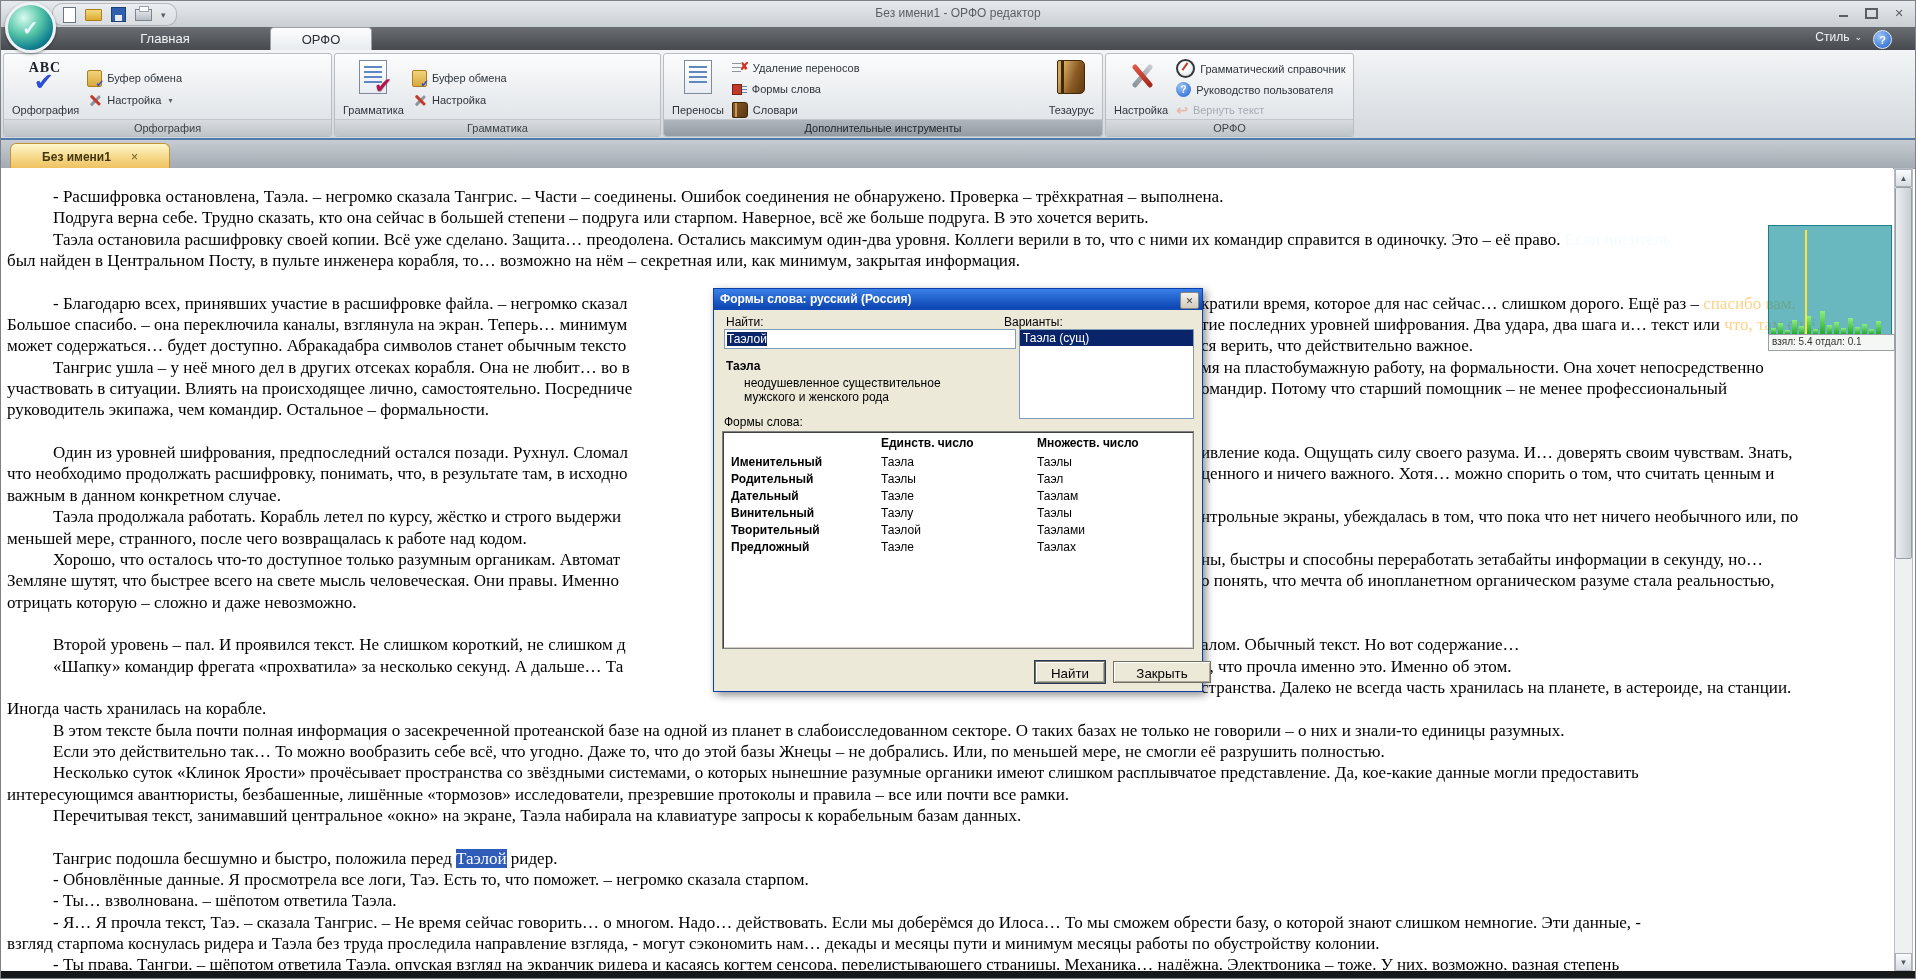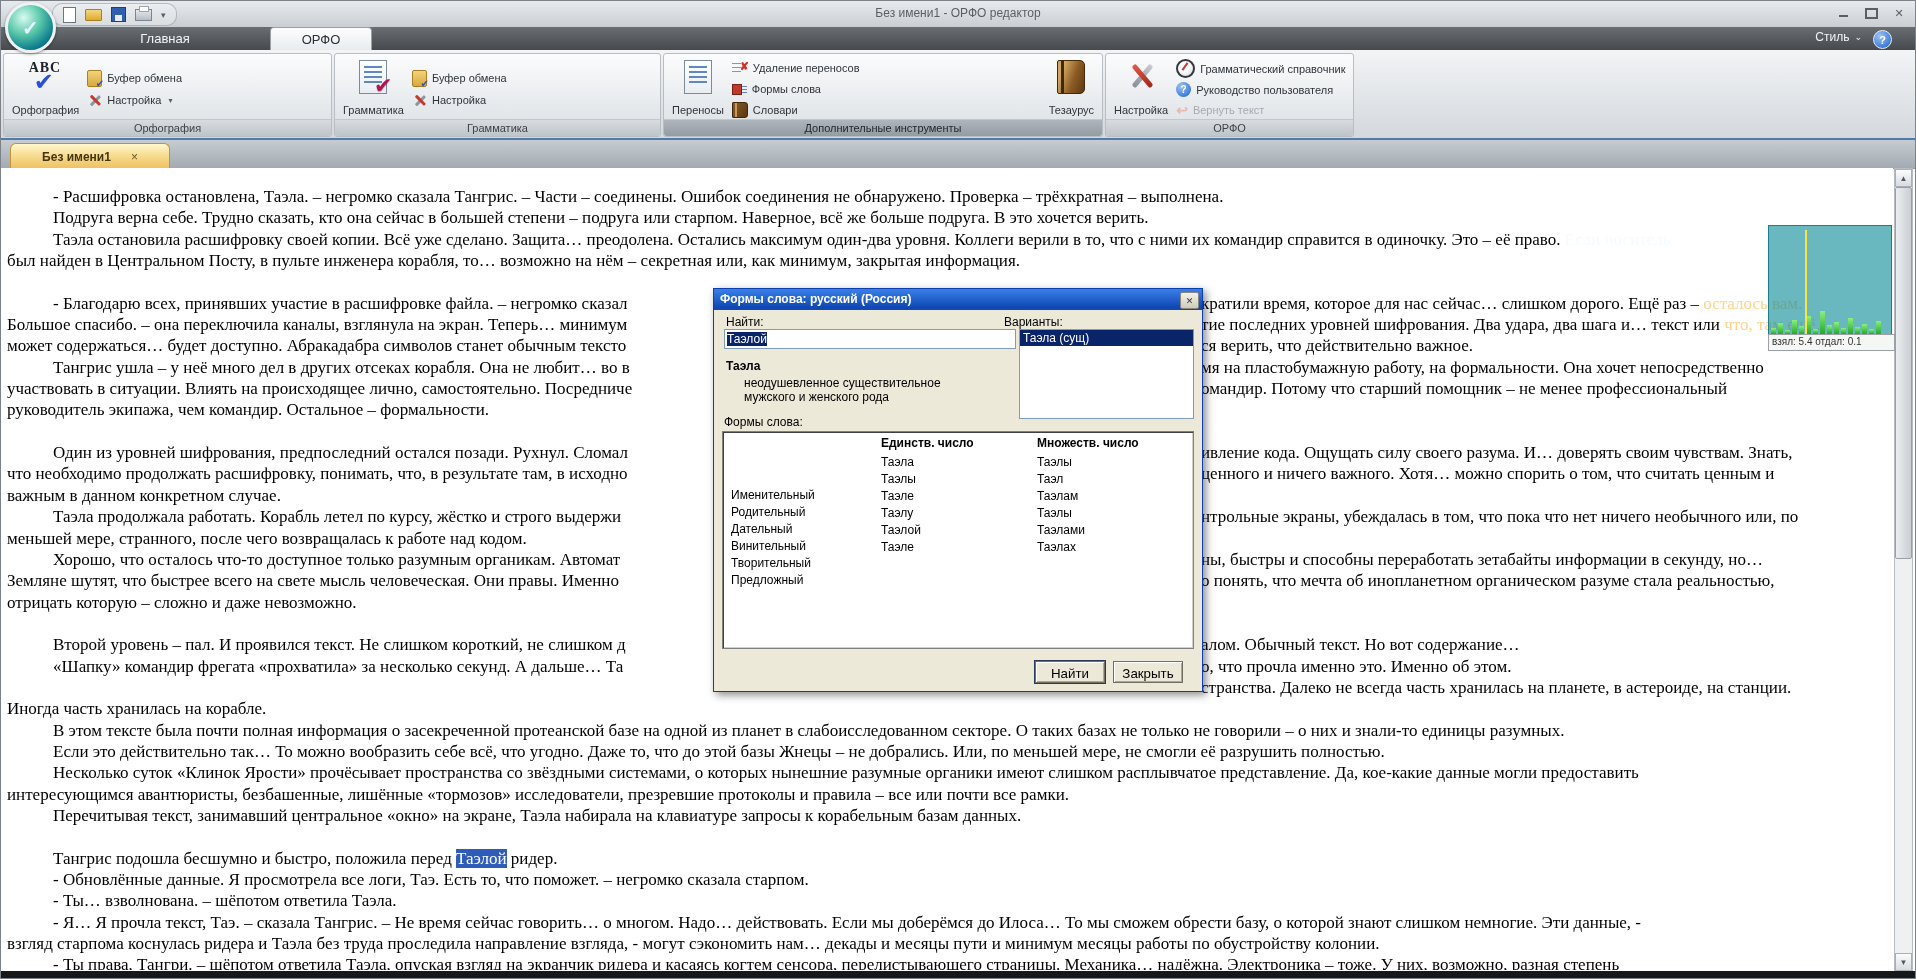--- a/index.html
+++ b/index.html
@@ -165,21 +165,21 @@
   .varitem{height:16px;line-height:16px;padding-left:3px;}
   .varitem.on{background:#0a246a;color:#fff;}
   .wordinfo-word{position:absolute;left:12px;top:70px;font-weight:bold;}
   .wordinfo-d1{position:absolute;left:30px;top:87px;}
   .wordinfo-d2{position:absolute;left:30px;top:101px;}
   .formsbox{position:absolute;left:8px;top:142px;width:470px;height:216px;background:#fff;
     border:1px solid #808080;box-shadow:inset 1px 1px 0 #404040, inset -1px -1px 0 #d4d0c8;}
   .thead span{position:absolute;font-weight:bold;}
   .trowwrap{position:absolute;left:0;top:22px;right:0;}
   .trow{position:relative;height:17px;line-height:17px;}
-  .tc1{position:absolute;left:8px;font-weight:normal;margin-top:33px;}
+  .tc1{position:absolute;left:8px;font-weight:bold;}
   .tc2{position:absolute;left:158px;}
   .tc3{position:absolute;left:314px;}
   .dlg-btn{position:absolute;top:372px;height:22px;background:#ece9d8;border:1px solid #716f64;
     box-shadow:inset 1px 1px 0 #fff, inset -1px -1px 0 #aca899;text-align:center;line-height:21px;}
   .dlg-btn.default{outline:1px solid #2a3a57;}
 </style>
 </head>
 <body>
 
 <div class="titlebar">
@@ -329,21 +329,21 @@
   </div>
 </div>
 
 <div class="docarea">
   <div class="doctext">
       <div class="dl ind"><span>- Расшифровка остановлена, Таэла. – негромко сказала Тангрис. – Части – соединены. Ошибок соединения не обнаружено. Проверка – трёхкратная – выполнена.</span></div>
       <div class="dl ind"><span>Подруга верна себе. Трудно сказать, кто она сейчас в большей степени – подруга или старпом. Наверное, всё же больше подруга. В это хочется верить.</span></div>
       <div class="dl ind"><span>Таэла остановила расшифровку своей копии. Всё уже сделано. Защита… преодолена. Остались максимум один-два уровня. Коллеги верили в то, что с ними их командир справится в одиночку. Это – её право. </span><span class="ovl">Если носитель</span></div>
       <div class="dl"><span>был найден в Центральном Посту, в пульте инженера корабля, то… возможно на нём – секретная или, как минимум, закрытая информация.</span></div>
       <div class="dl"><span></span></div>
-      <div class="dl ind"><span>- Благодарю всех, принявших участие в расшифровке файла. – негромко сказал</span><span class="rfrag"><span>кратили время, которое для нас сейчас… слишком дорого. Ещё раз – </span><span class="rhl">осталось вам.</span></span></div>
+      <div class="dl ind"><span>- Благодарю всех, принявших участие в расшифровке файла. – негромко сказал</span><span class="rfrag"><span>кратили время, которое для нас сейчас… слишком дорого. Ещё раз – </span><span class="rhl">спасибо вам.</span></span></div>
       <div class="dl"><span>Большое спасибо. – она переключила каналы, взглянула на экран. Теперь… минимум</span><span class="rfrag"><span>тие последних уровней шифрования. Два удара, два шага и… текст или </span><span class="rhl">что, там ещё…</span></span></div>
       <div class="dl"><span>может содержаться… будет доступно. Абракадабра символов станет обычным тексто</span><span class="rfrag"><span>ся верить, что действительно важное.</span></span></div>
       <div class="dl ind"><span>Тангрис ушла – у неё много дел в других отсеках корабля. Она не любит… во в</span><span class="rfrag"><span>мя на пластобумажную работу, на формальности. Она хочет непосредственно</span></span></div>
       <div class="dl"><span>участвовать в ситуации. Влиять на происходящее лично, самостоятельно. Посредниче</span><span class="rfrag"><span>омандир. Потому что старший помощник – не менее профессиональный</span></span></div>
       <div class="dl"><span>руководитель экипажа, чем командир. Остальное – формальности.</span></div>
       <div class="dl"><span></span></div>
       <div class="dl ind"><span>Один из уровней шифрования, предпоследний остался позади. Рухнул. Сломал</span><span class="rfrag"><span>ивление кода. Ощущать силу своего разума. И… доверять своим чувствам. Знать,</span></span></div>
       <div class="dl"><span>что необходимо продолжать расшифровку, понимать, что, в результате там, в исходно</span><span class="rfrag"><span>ценного и ничего важного. Хотя… можно спорить о том, что считать ценным и</span></span></div>
       <div class="dl"><span>важным в данном конкретном случае.</span></div>
       <div class="dl ind"><span>Таэла продолжала работать. Корабль летел по курсу, жёстко и строго выдержи</span><span class="rfrag"><span>нтрольные экраны, убеждалась в том, что пока что нет ничего необычного или, по</span></span></div>
@@ -453,17 +453,17 @@
         </div>
         <div class="trow">
           <span class="tc1">Предложный</span>
           <span class="tc2">Таэле</span>
           <span class="tc3">Таэлах</span>
         </div>
       </div>
   </div>
 
   <button class="dlg-btn default" style="left:321px;width:70px;">Найти</button>
-  <button class="dlg-btn" style="left:399px;width:70px;">Закрыть</button>
+  <button class="dlg-btn" style="left:399px;width:98px;">Закрыть</button>
 </div>
 
 <div class="bottomstrip"></div>
 <div id="frame"></div>
 
 </body></html>

